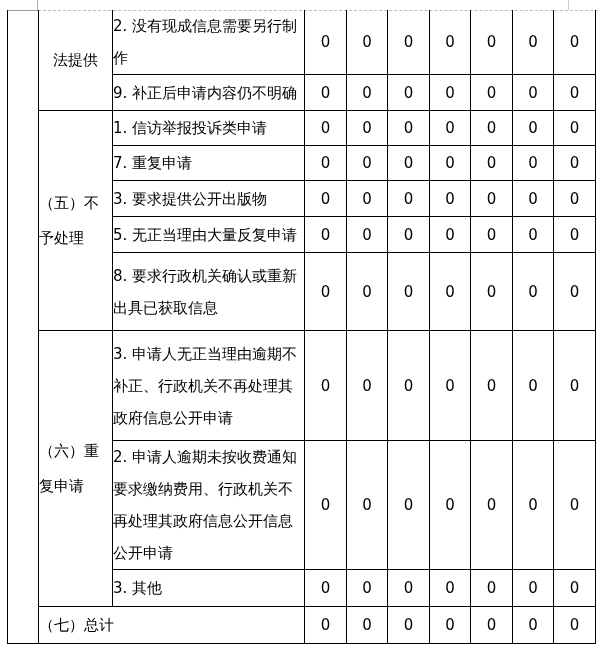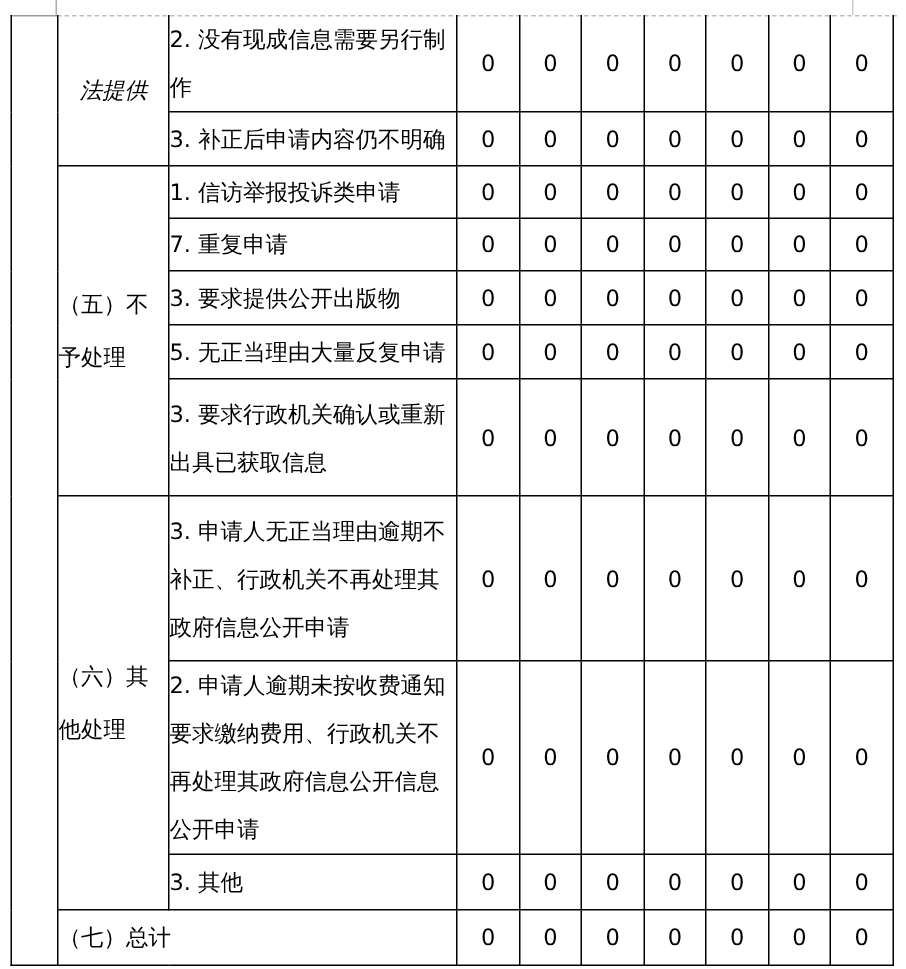--- a/index.html
+++ b/index.html
@@ -66,21 +66,20 @@
     text-align: left;
     line-height: 35px;
     padding-left: 2px;
     padding-right: 2px;
   }
   td.grp-tail {
     vertical-align: top;
     padding-top: 13px;
     line-height: 20px;
     text-align: center;
-    font-style: italic;
   }
   td.num {
     text-align: center;
     line-height: 18px;
   }
   td.num-top {
     vertical-align: top;
     padding-top: 14px;
     line-height: 20px;
     text-align: center;
@@ -119,21 +118,21 @@
       <td class="num">0</td>
       <td class="num">0</td>
       <td class="num">0</td>
       <td class="num">0</td>
       <td class="num">0</td>
       <td class="num">0</td>
       <td class="num">0</td>
     </tr>
 
     <tr style="height:36px">
-      <td class="lbl">3. 补正后申请内容仍不明确</td>
+      <td class="lbl">9. 补正后申请内容仍不明确</td>
       <td class="num">0</td>
       <td class="num">0</td>
       <td class="num">0</td>
       <td class="num">0</td>
       <td class="num">0</td>
       <td class="num">0</td>
       <td class="num">0</td>
     </tr>
 
     <tr style="height:35px">
@@ -175,32 +174,32 @@
       <td class="num">0</td>
       <td class="num">0</td>
       <td class="num">0</td>
       <td class="num">0</td>
       <td class="num">0</td>
       <td class="num">0</td>
       <td class="num">0</td>
     </tr>
 
     <tr style="height:78px">
-      <td class="lbl">3. 要求行政机关确认或重新出具已获取信息</td>
+      <td class="lbl">8. 要求行政机关确认或重新出具已获取信息</td>
       <td class="num">0</td>
       <td class="num">0</td>
       <td class="num">0</td>
       <td class="num">0</td>
       <td class="num">0</td>
       <td class="num">0</td>
       <td class="num-top">0</td>
     </tr>
 
     <tr style="height:110px">
-      <td rowspan="3" class="grp">（六）其他处理</td>
+      <td rowspan="3" class="grp">（六）重复申请</td>
       <td class="lbl">3. 申请人无正当理由逾期不补正、行政机关不再处理其政府信息公开申请</td>
       <td class="num">0</td>
       <td class="num">0</td>
       <td class="num">0</td>
       <td class="num">0</td>
       <td class="num">0</td>
       <td class="num">0</td>
       <td class="num-top">0</td>
     </tr>
 

